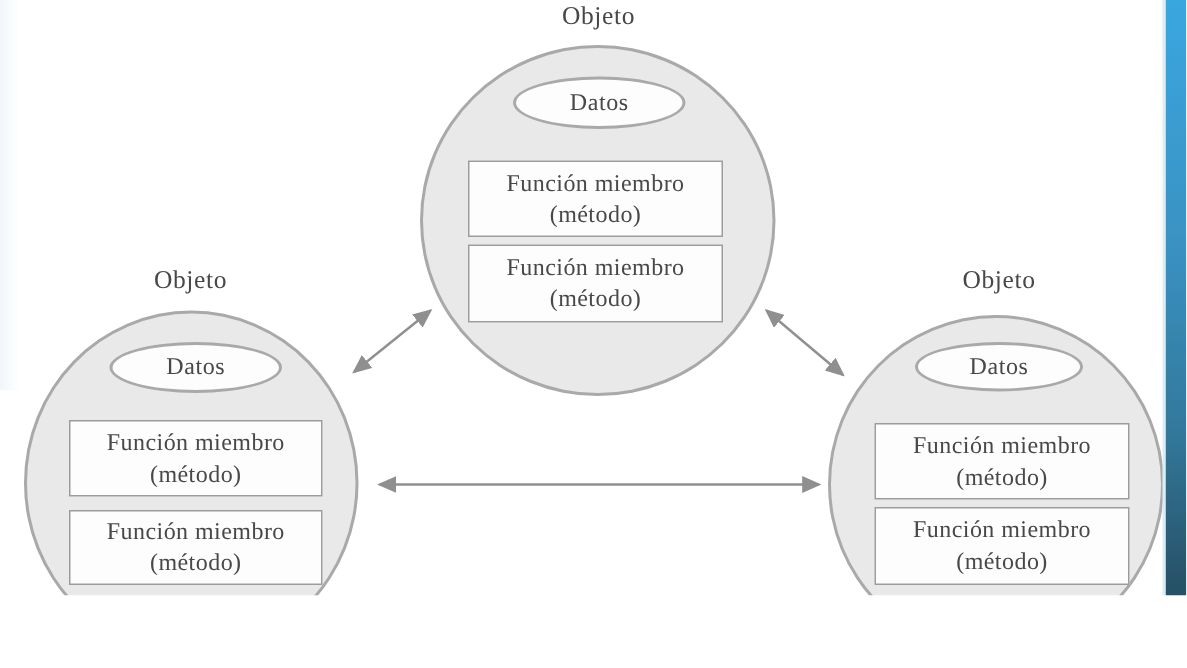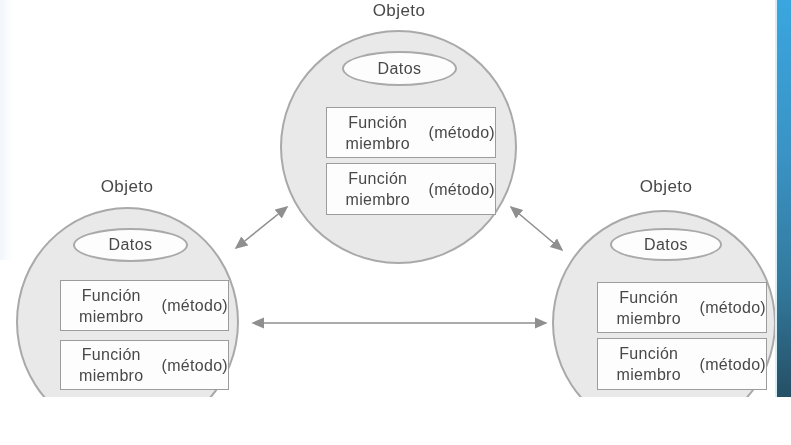--- a/index.html
+++ b/index.html
@@ -1,21 +1,21 @@
 <!DOCTYPE html>
 <html style="--circle-fill: #e9e9e9; --circle-border: #a9a9a9; --box-fill: #fdfdfd; --box-border: #9c9c9c; --text: #484848; --arrow: #8f8f8f; --stripe-top: #3aa6df; --stripe-bottom: #1f4152;"><head>
 <meta charset="utf-8">
 <style>
   html,body { margin:0; padding:0; background:#ffffff; }
   .canvas {
     position:relative;
     width:791px; height:397px;
     background:#ffffff;
     overflow:hidden;
-    font-family:Liberation Sans, sans-serif;
+    font-family:Liberation Serif, serif;
     color:var(--text, #484848);
   }
   .left-tint {
     position:absolute; left:0; top:0; width:13px; height:260px;
     background:linear-gradient(to right, #f2f6fa, rgba(255,255,255,0));
   }
   .object-label {
     position:absolute; width:130px; text-align:center;
     font-size:17px; letter-spacing:0.4px;
     color:var(--text, #484848);
@@ -34,25 +34,24 @@
     border-radius:50%;
     box-sizing:border-box;
     display:flex; align-items:center; justify-content:center;
     font-size:16px; letter-spacing:0.4px;text-align:center;
   }
   .method-box {
     position:absolute;
     background:var(--box-fill, #fdfdfd);
     border:1.5px solid var(--box-border, #9c9c9c);
     box-sizing:border-box;
-    display:flex; flex-direction:row;
+    display:flex; flex-direction:column;
     align-items:center; justify-content:center;
     font-size:16px; line-height:21px; letter-spacing:0.3px;
     text-align:center;
-    margin-left:14px;
   }
   .arrows { position:absolute; left:0; top:0; pointer-events:none; }
   .arrows line { stroke:var(--arrow, #8f8f8f); stroke-width:1.6; }
   .arrows .head { fill:var(--arrow, #8f8f8f); }
   .watermark {
     position:absolute; left:-7px; top:396px;
     font-size:30px; font-weight:bold; letter-spacing:2px;
     color:#efedea;
   }
   .edge-stripe {

